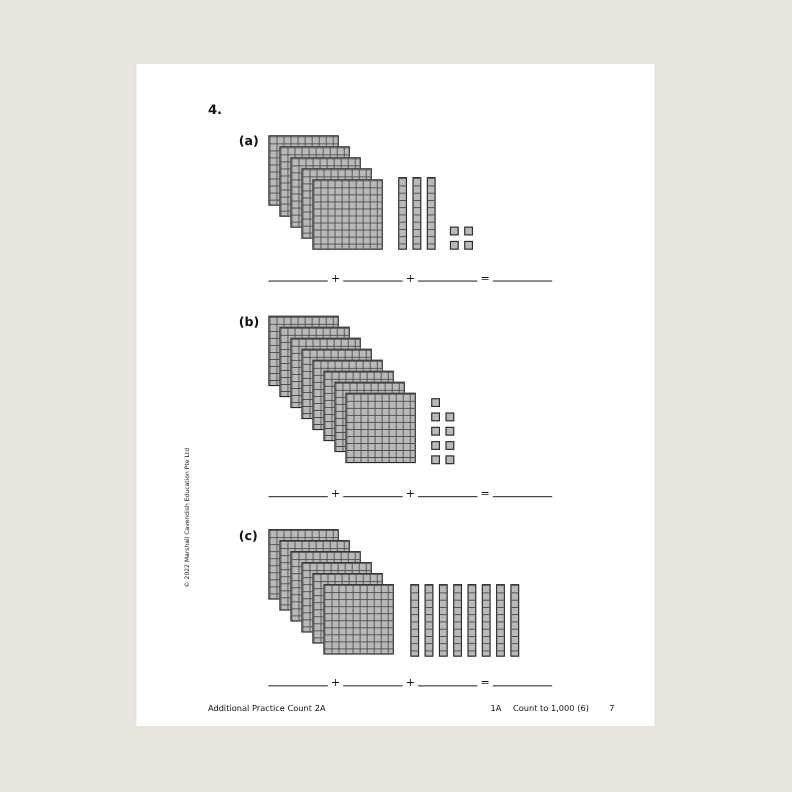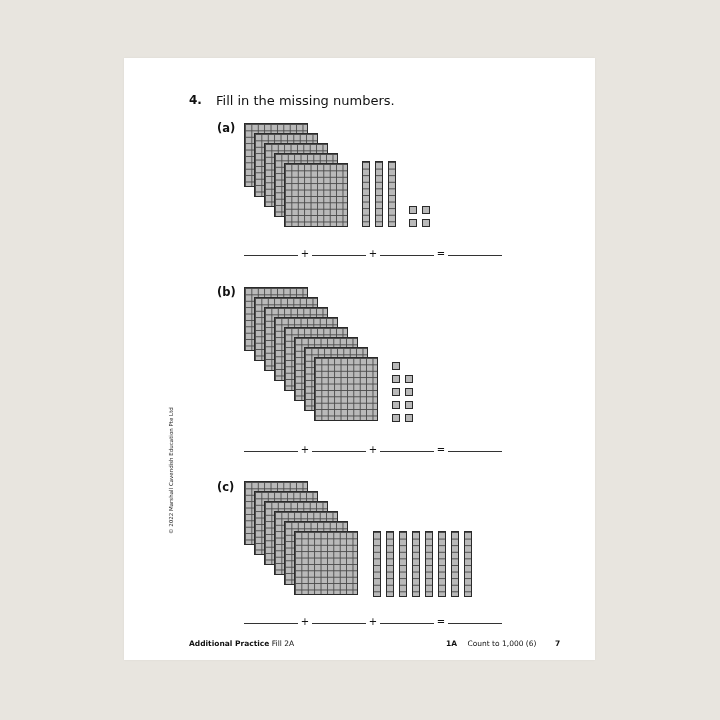--- a/index.html
+++ b/index.html
@@ -84,29 +84,28 @@
     font-size: 5.5px;
     white-space: nowrap;
     color: #222;
   }
   .footer {
     position: absolute;
     top: 581px;
     font-size: 7.5px;
     white-space: nowrap;
   }
-  .footer b { font-weight: bold; margin-top: 35px; }
+  .footer b { font-weight: normal; margin-top: 35px; }
 </style>
 </head>
 <body>
 
 <div class="page">
 
   <div class="abs q-num">4.</div>
-  <div class="abs q-text">Fill in the missing numbers.</div>
 
   <div class="abs part-label" style="left:93px; top:63px;">(a)</div>
   <div class="abs" style="left:0; top:0;">
     <div>
       <div class="flat" style="left:120px; top:65px;"></div>
       <div class="flat" style="left:130px; top:75px;"></div>
       <div class="flat" style="left:140px; top:85px;"></div>
       <div class="flat" style="left:150px; top:95px;"></div>
       <div class="flat" style="left:160px; top:105px;"></div>
     </div>
@@ -194,21 +193,21 @@
     <span class="op">+</span>
     <span class="blank"></span>
     <span class="op">=</span>
     <span class="blank"></span>
   </div>
 
   <div class="copyright">© 2022 Marshall Cavendish Education Pte Ltd</div>
 
   <div class="footer" style="left:65px;">
     <b>Additional Practice</b>
-    <span>Fill 2A</span>
+    <span>Count 2A</span>
   </div>
   <div class="footer" style="left:322px;">
     <b>1A</b>
     <span style="margin-left:8px;">Count to 1,000 (6)</span>
     <b style="margin-left:16px;">7</b>
   </div>
 
 </div>
 
 </body></html>

